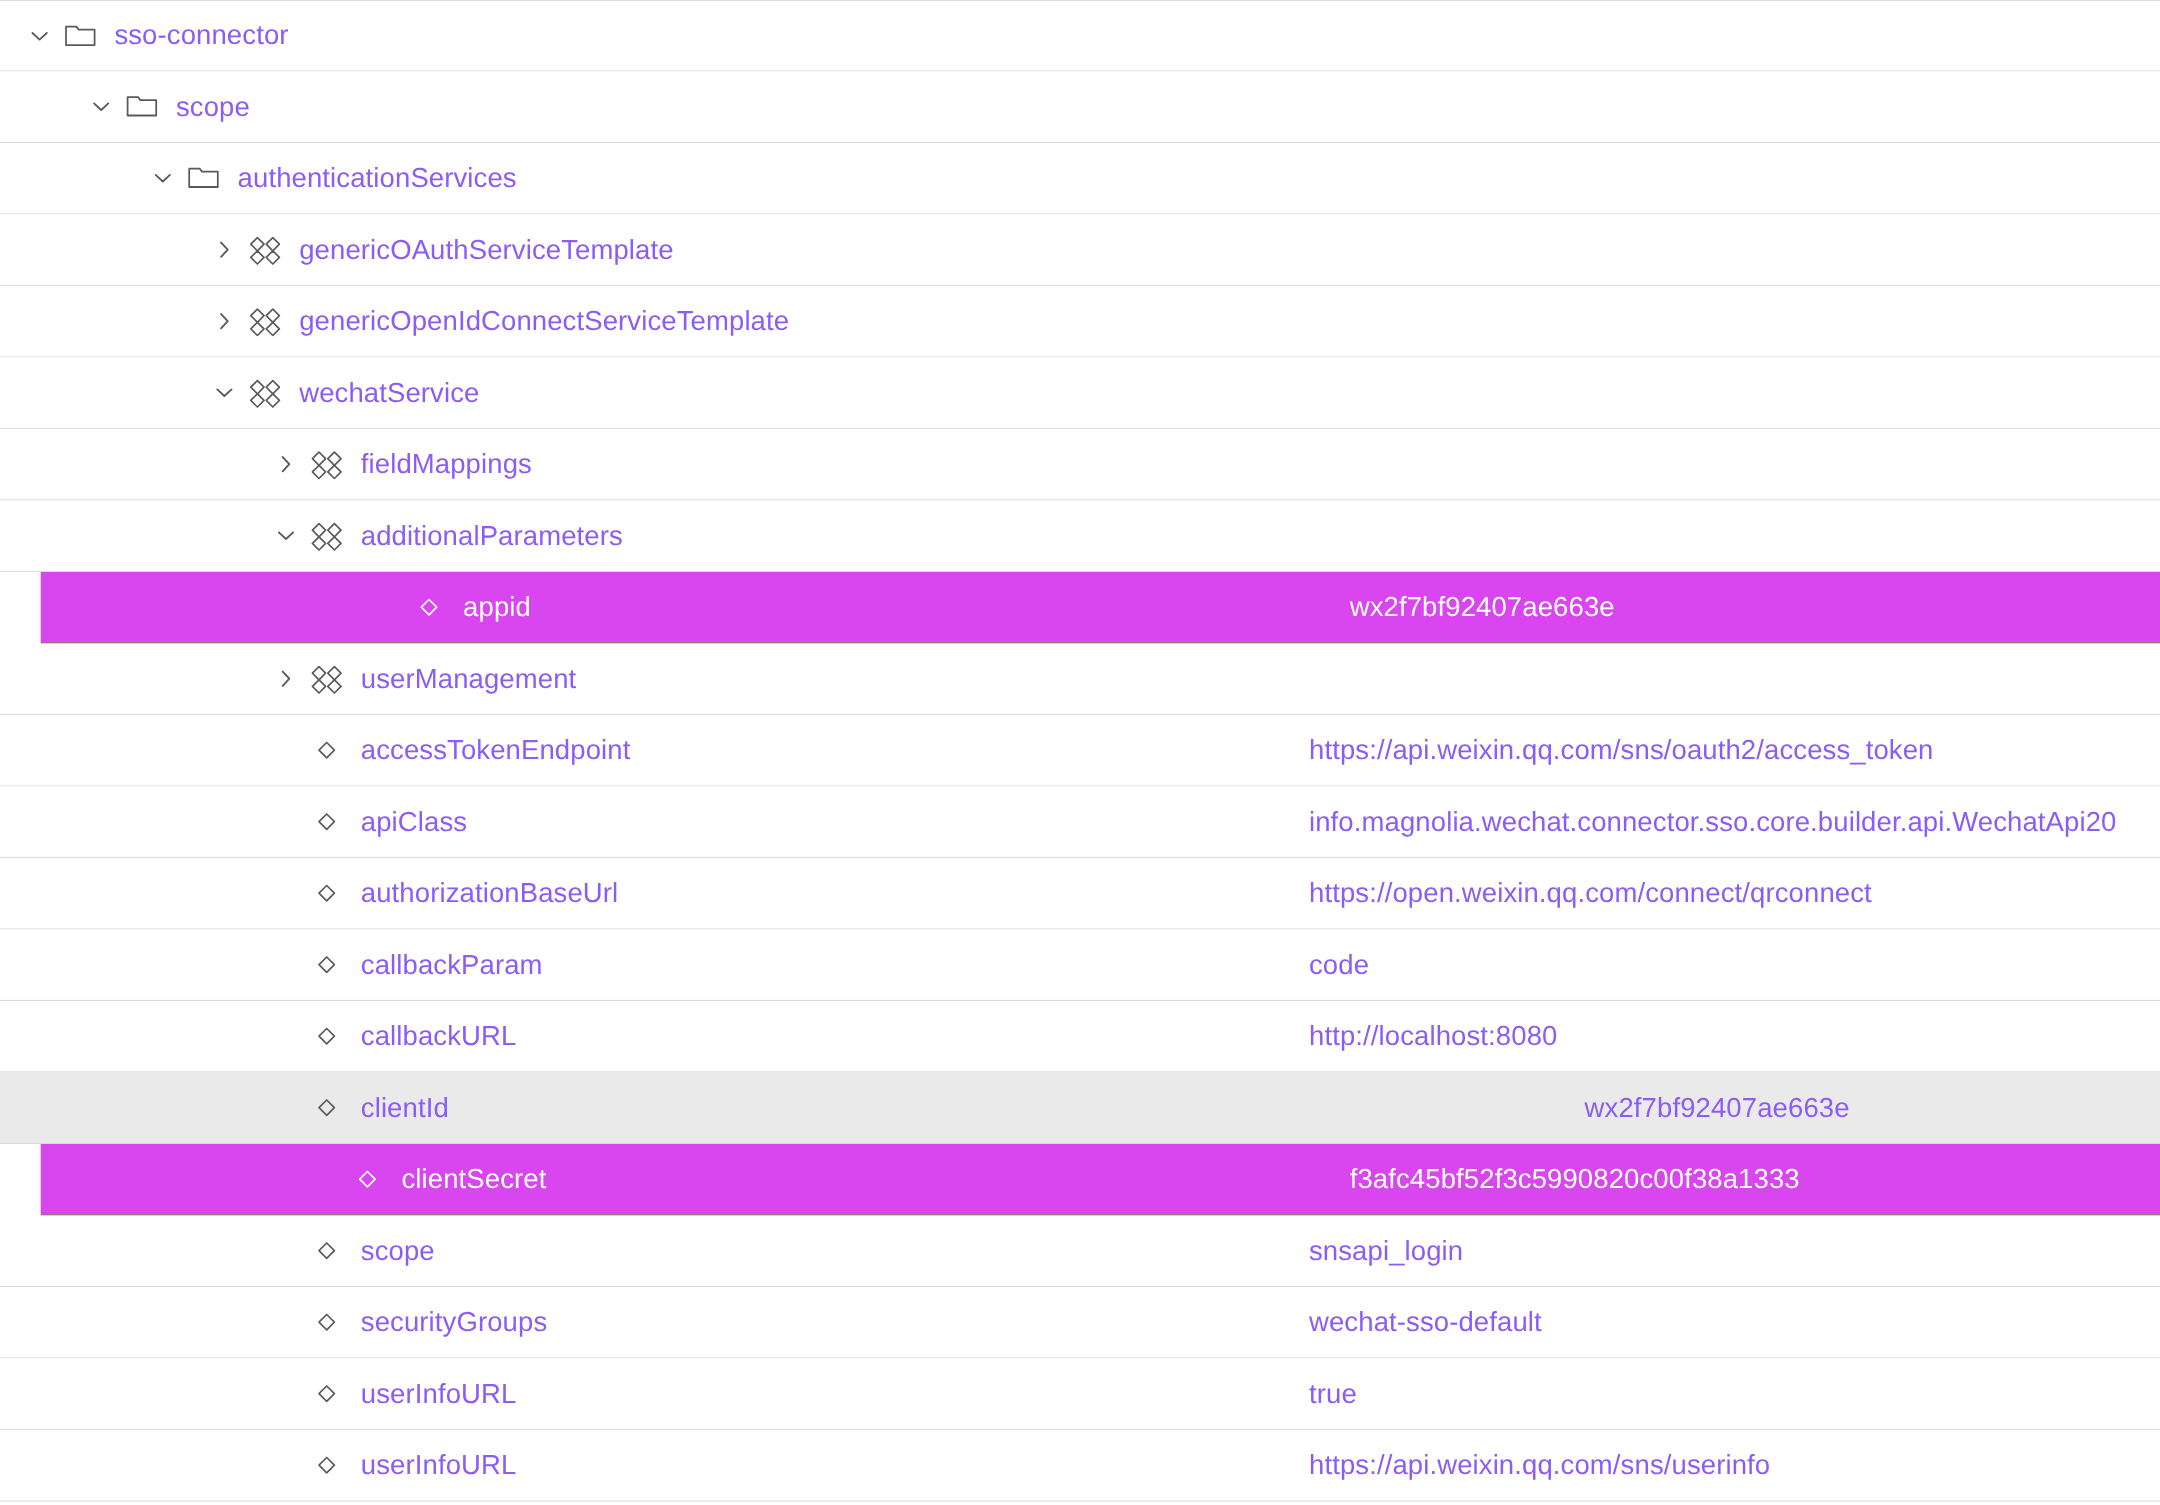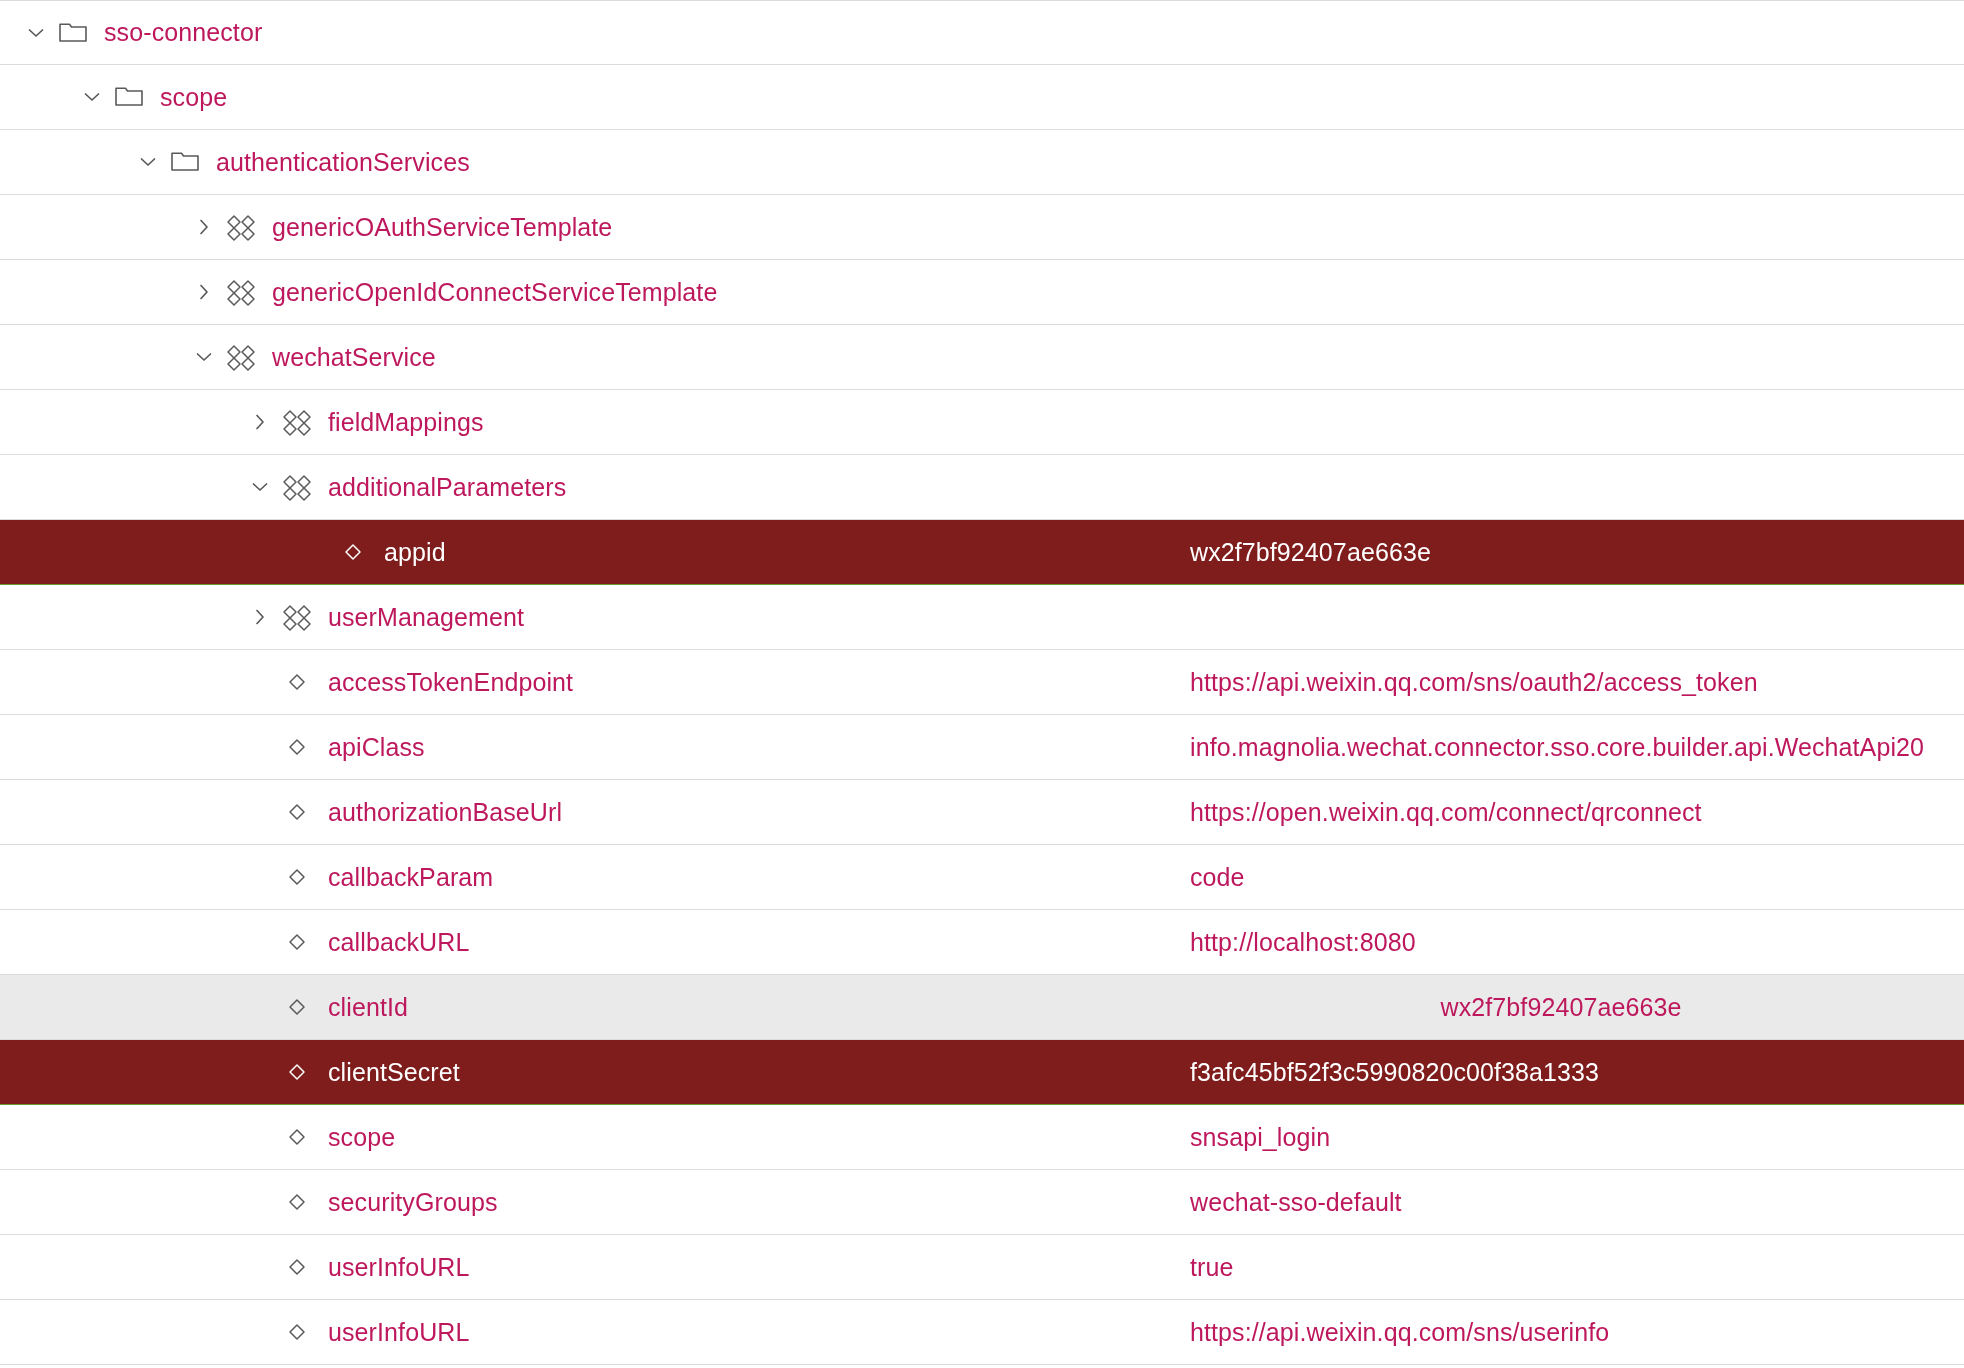--- a/index.html
+++ b/index.html
@@ -21,31 +21,32 @@
   }
 
   .row {
     position: relative;
     display: flex;
     align-items: center;
     height: 65px;
     box-sizing: border-box;
     border-bottom: 1px solid #dcdcdc;
     background: #ffffff;
-    color: #be185d;
+    color: #8b5cf6;
     font-size: 25px;
     letter-spacing: 0.1px;
   }
   .row.first {
     border-top: 1px solid #dcdcdc;
   }
   .row.selected {
-    background: #7f1d1d;
+    background: #d946ef;
     color: #ffffff;
     border-bottom-color: #6a9a2d;
+    margin-left: 37px;
   }
   .row.hovered {
     background: #eaeaea;
     border-bottom-color: #dcdcdc;
     text-align: center;
   }
 
   .name-cell {
     display: flex;
     align-items: center;

